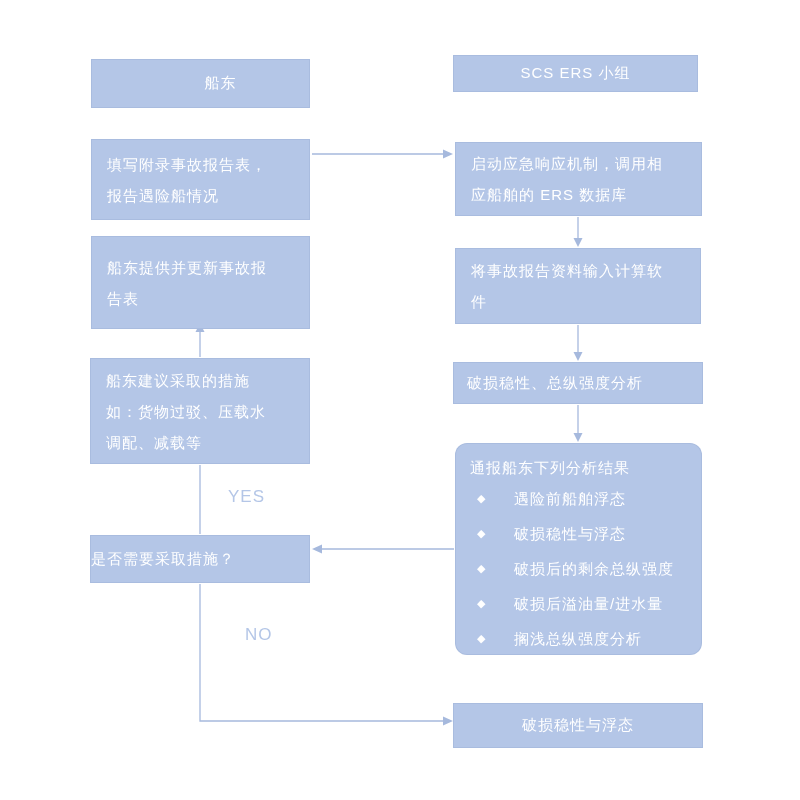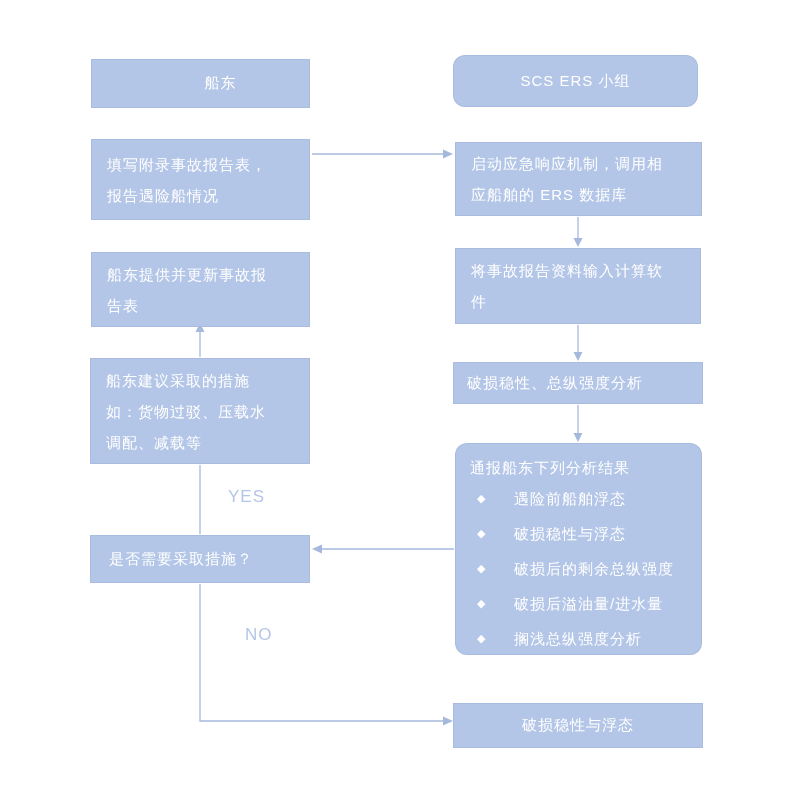--- a/index.html
+++ b/index.html
@@ -51,21 +51,20 @@
     justify-content: center;
     padding: 8px 12px 8px 15px;
   }
   .box.left-v .ln {
     line-height: 31px;
     white-space: nowrap;
   }
   .box.single-left {
     display: flex;
     align-items: center;
-    padding-left: 18px;
   }
   .notify-box {
     padding: 11px 10px 8px 14px;
   }
   .notify-title {
     line-height: 26px;
     white-space: nowrap;
   }
   .bullet-row {
     display: flex;
@@ -120,40 +119,40 @@
 
   <div class="box center" style="left:91px; top:59px; width:219px; height:49px;padding-left:40px;">
     <span>船东</span>
   </div>
 
   <div class="box left-v" style="left:91px; top:139px; width:219px; height:81px;">
     <div class="ln">填写附录事故报告表，</div>
     <div class="ln">报告遇险船情况</div>
   </div>
 
-  <div class="box left-v" style="left:91px; top:252px; width:219px; height:75px;">
+  <div class="box left-v" style="left:91px; top:236px; width:219px; height:93px;">
     <div class="ln">船东提供并更新事故报</div>
     <div class="ln">告表</div>
   </div>
 
   <div class="box left-v" style="left:90px; top:358px; width:220px; height:106px;">
     <div class="ln">船东建议采取的措施</div>
     <div class="ln">如：货物过驳、压载水</div>
     <div class="ln">调配、减载等</div>
   </div>
 
   <div class="branch-label" style="left:228px; top:487px;">YES</div>
 
   <div class="box single-left" style="left:90px; top:535px; width:220px; height:48px;">
     <span>是否需要采取措施？</span>
   </div>
 
   <div class="branch-label" style="left:245px; top:625px;">NO</div>
 
-  <div class="box center" style="left:453px; top:55px; width:245px; height:52px;border-radius:12px;">
+  <div class="box center" style="left:453px; top:55px; width:245px; height:37px;">
     <span>SCS ERS 小组</span>
   </div>
 
   <div class="box left-v" style="left:455px; top:142px; width:247px; height:74px;">
     <div class="ln">启动应急响应机制，调用相</div>
     <div class="ln">应船舶的 ERS 数据库</div>
   </div>
 
   <div class="box left-v" style="left:455px; top:248px; width:246px; height:76px;">
     <div class="ln">将事故报告资料输入计算软</div>

